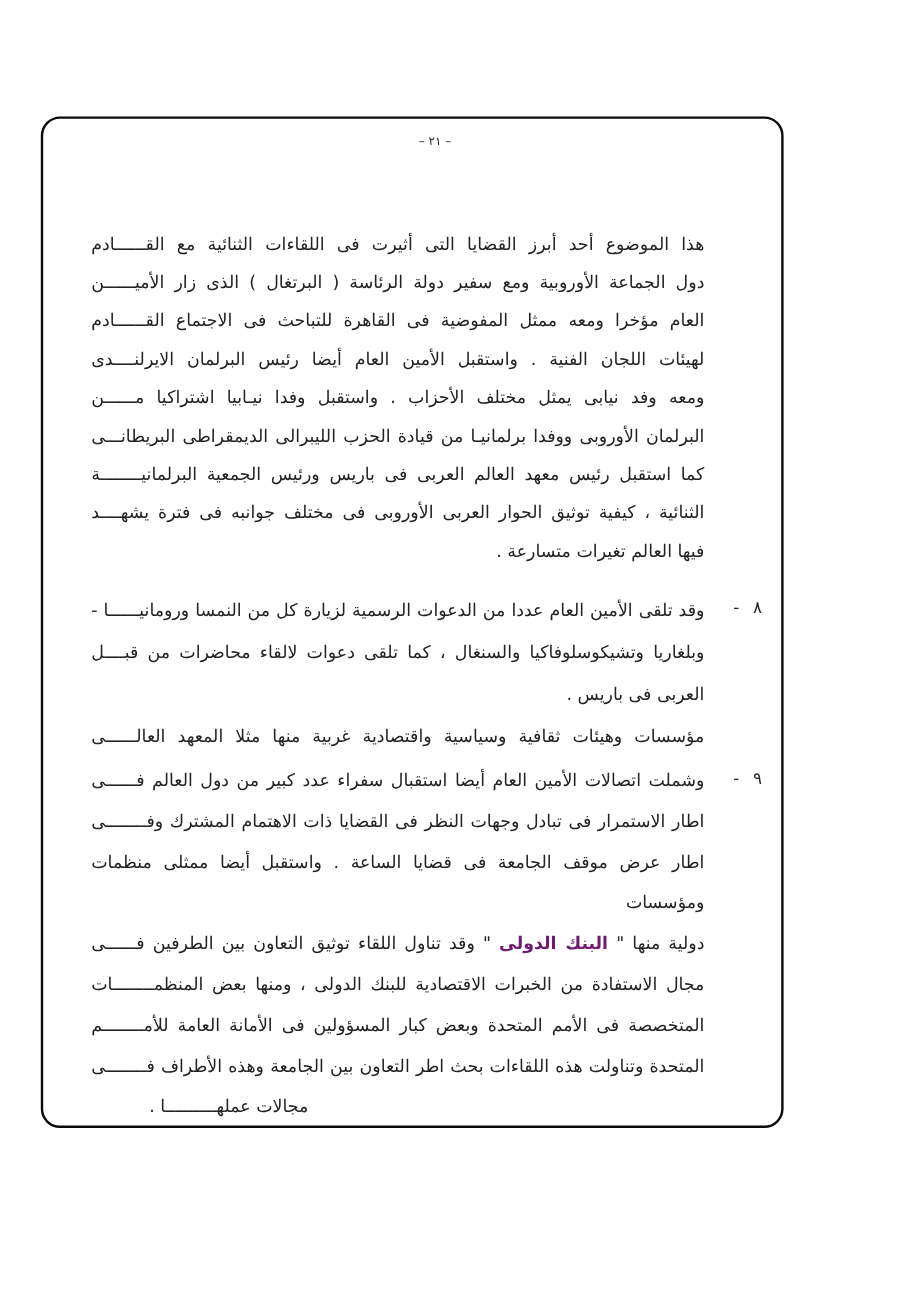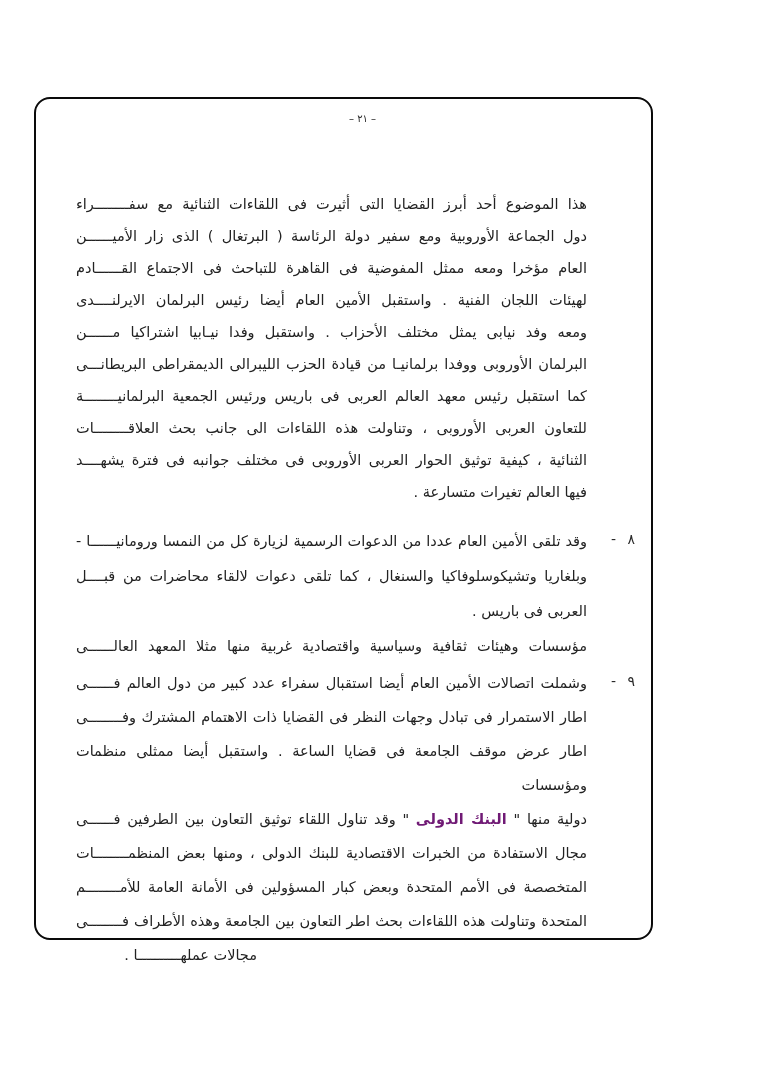--- a/index.html
+++ b/index.html
@@ -79,28 +79,27 @@
 <body>
 
 <div class="sheet">
   <div class="frame">
 
     <div class="page-number">– ٢١ –</div>
 
     <div class="body-col">
 
       <div class="para intro">
-        <div class="line">هذا   الموضوع أحد أبرز القضايا  التى أثيرت فى اللقاءات الثنائية   مع سفــــــــراء</div>
+        <div class="line">هذا   الموضوع أحد أبرز القضايا  التى أثيرت فى اللقاءات الثنائية   مع القــــــادم</div>
         <div class="line">دول الجماعة الأوروبية   ومع سفير دولة الرئاسة ( البرتغال ) الذى زار الأميــــــن</div>
         <div class="line">العام مؤخرا   ومعه ممثل المفوضية فى القاهرة للتباحث فى الاجتماع القــــــادم</div>
         <div class="line">لهيئات اللجان الفنية .   واستقبل الأمين العام أيضا رئيس البرلمان الايرلنــــدى</div>
         <div class="line">ومعه وفد نيابى يمثل مختلف الأحزاب  .   واستقبل وفدا نيـابيا اشتراكيا مــــــن</div>
         <div class="line">البرلمان الأوروبى ووفدا  برلمانيـا  من قيادة الحزب الليبرالى الديمقراطى البريطانـــى</div>
         <div class="line">كما استقبل رئيس معهد العالم العربى فى باريس ورئيس الجمعية البرلمانيــــــــة</div>
-        <div class="line">للتعاون العربى الأوروبى ،   وتناولت هذه اللقاءات الى جانب بحث العلاقــــــــات</div>
         <div class="line">الثنائية ،   كيفية توثيق الحوار العربى الأوروبى فى مختلف جوانبه فى فترة يشهــــد</div>
         <div class="line lastline">فيها العالم تغيرات متسارعة .</div>
       </div>
 
       <div class="para item para-8">
         <span class="num">٨ -</span>
         <div class="line">وقد تلقى الأمين العام عددا من الدعوات الرسمية لزيارة كل من النمسا ورومانيــــــا -</div>
         <div class="line">وبلغاريا وتشيكوسلوفاكيا   والسنغال ،   كما تلقى دعوات لالقاء محاضرات من قبــــل</div>
         <div class="line lastline">العربى فى باريس .</div>
         <div class="line">مؤسسات وهيئات ثقافية   وسياسية واقتصادية غربية منها مثلا المعهد العالــــــى</div>

